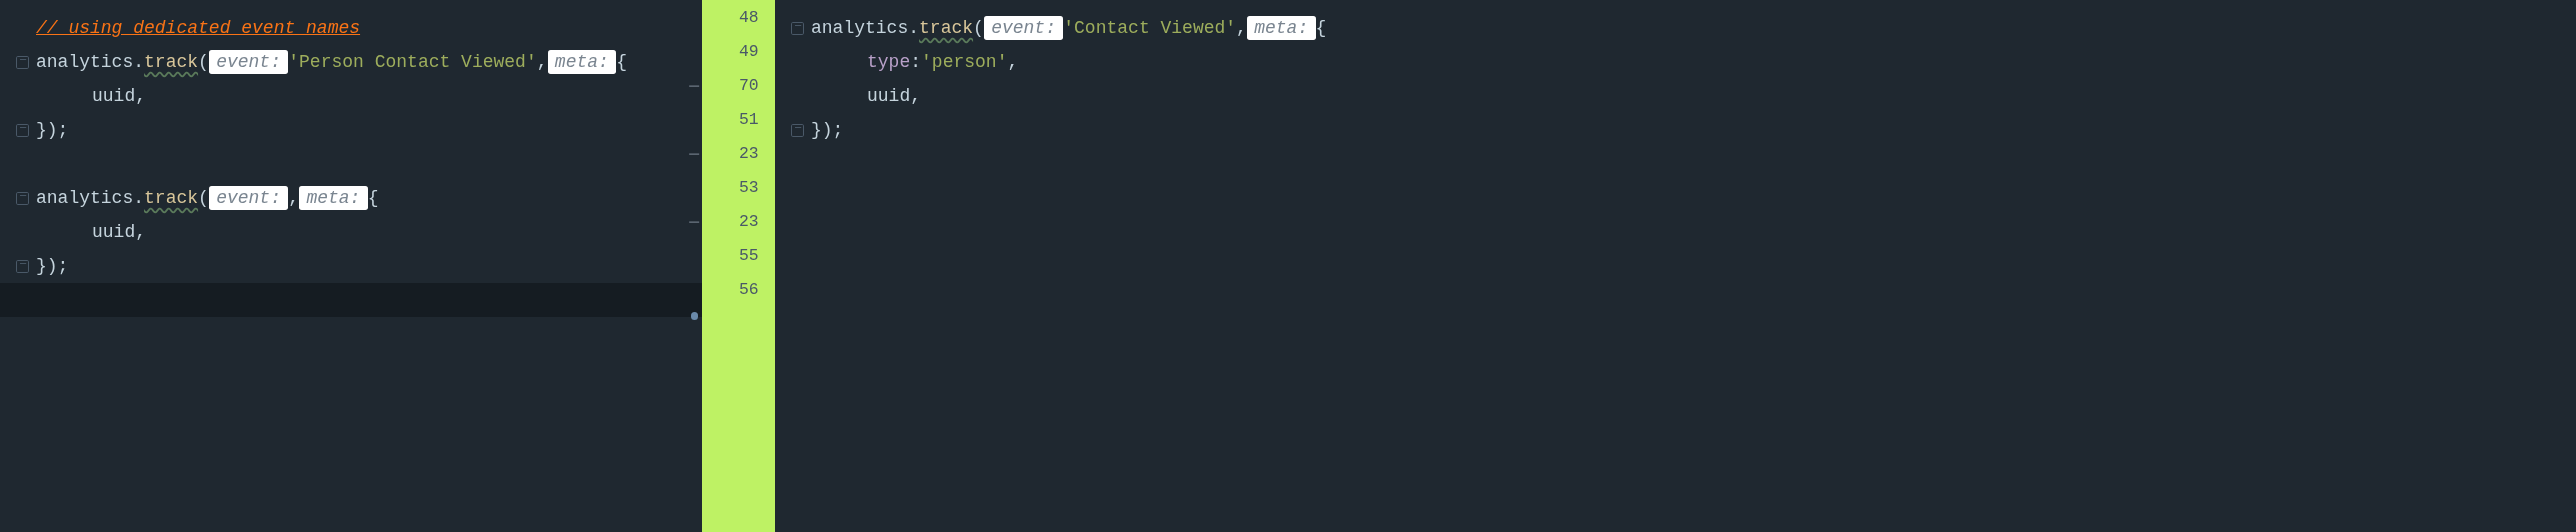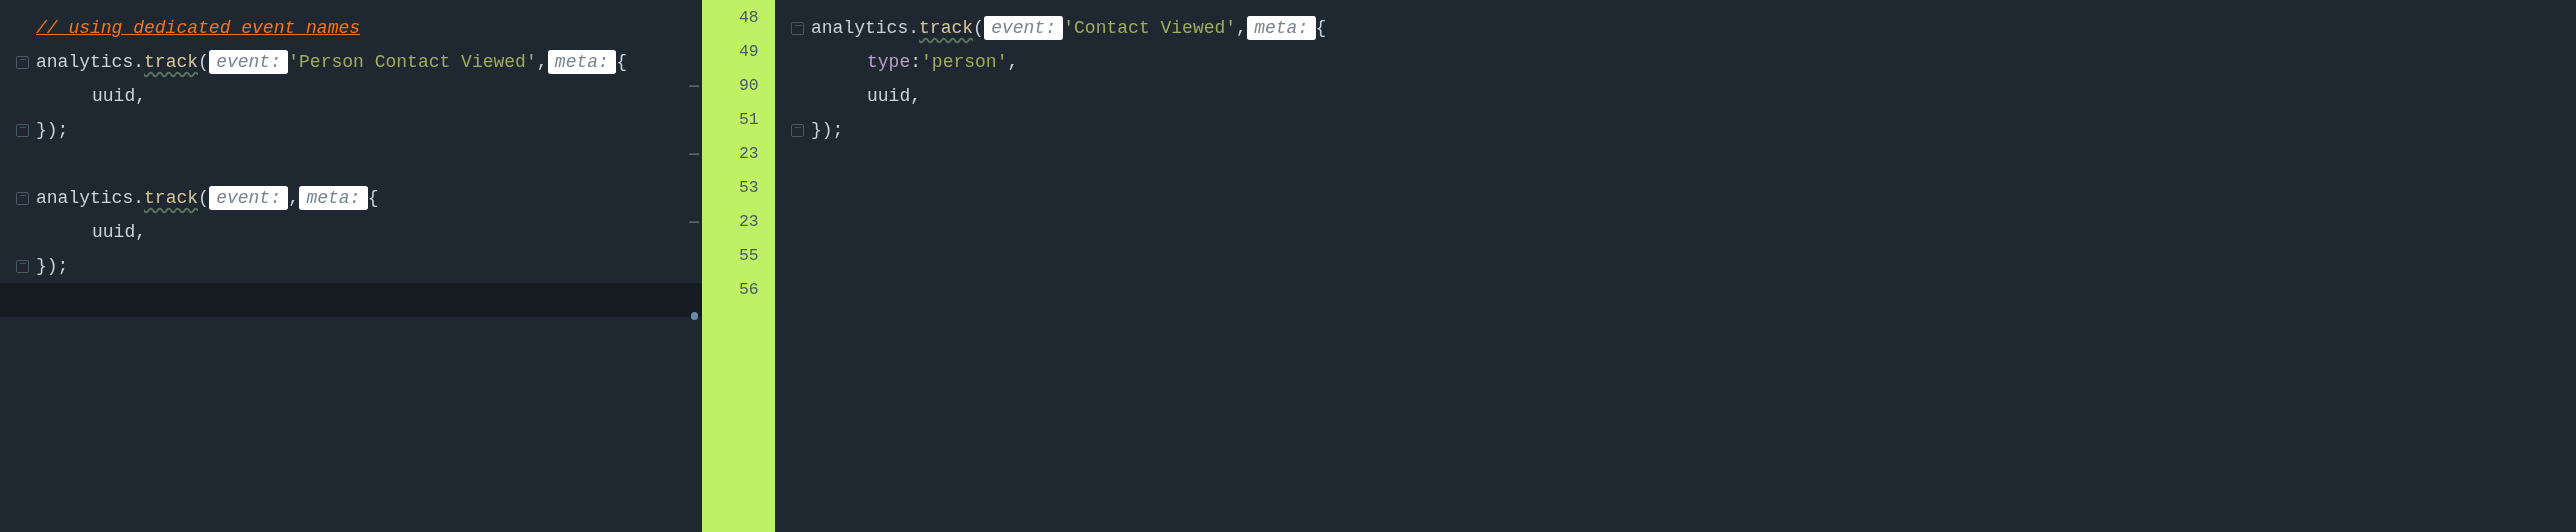--- a/index.html
+++ b/index.html
@@ -138,21 +138,21 @@
 
   <div class="gutter">
     <div class="line-num">
         <span>48</span>
       </div>
     <div class="line-num">
         <span>49</span>
       </div>
     <div class="line-num">
         <span class="diff-marker">—</span>
-        <span>90</span>
+        <span>70</span>
       </div>
     <div class="line-num">
         <span>51</span>
       </div>
     <div class="line-num">
         <span class="diff-marker">—</span>
         <span>23</span>
       </div>
     <div class="line-num">
         <span>53</span>

